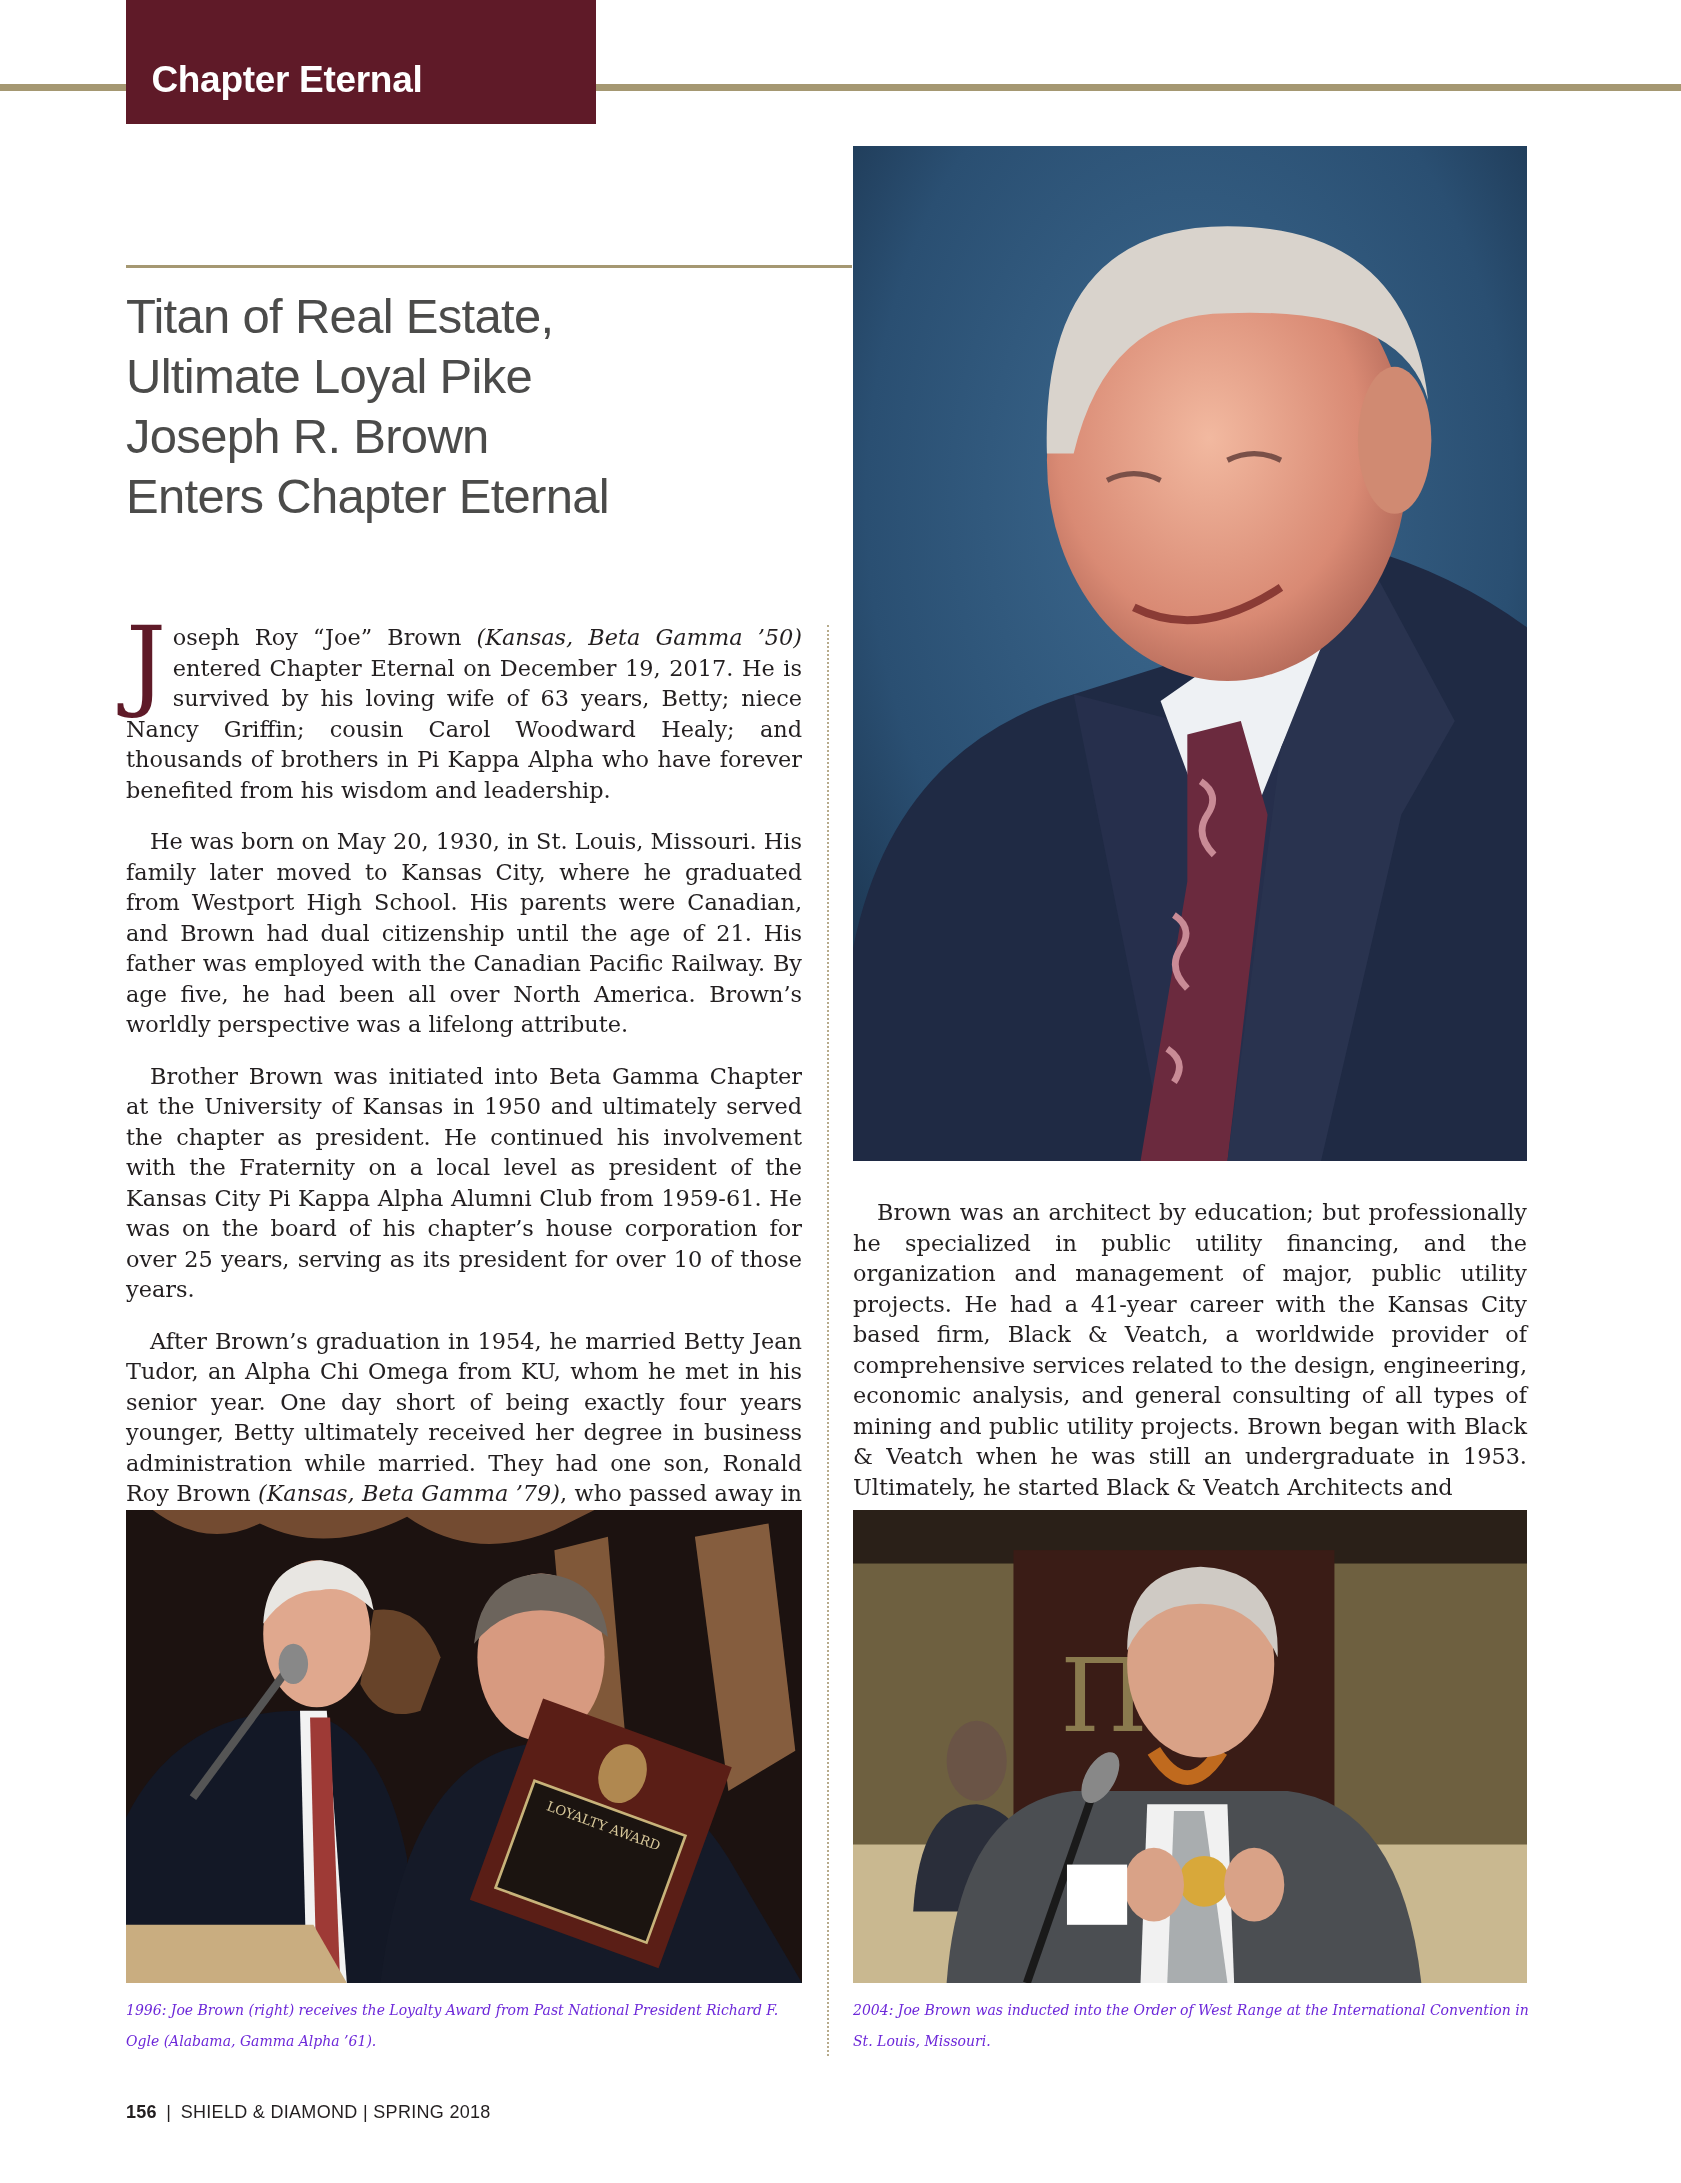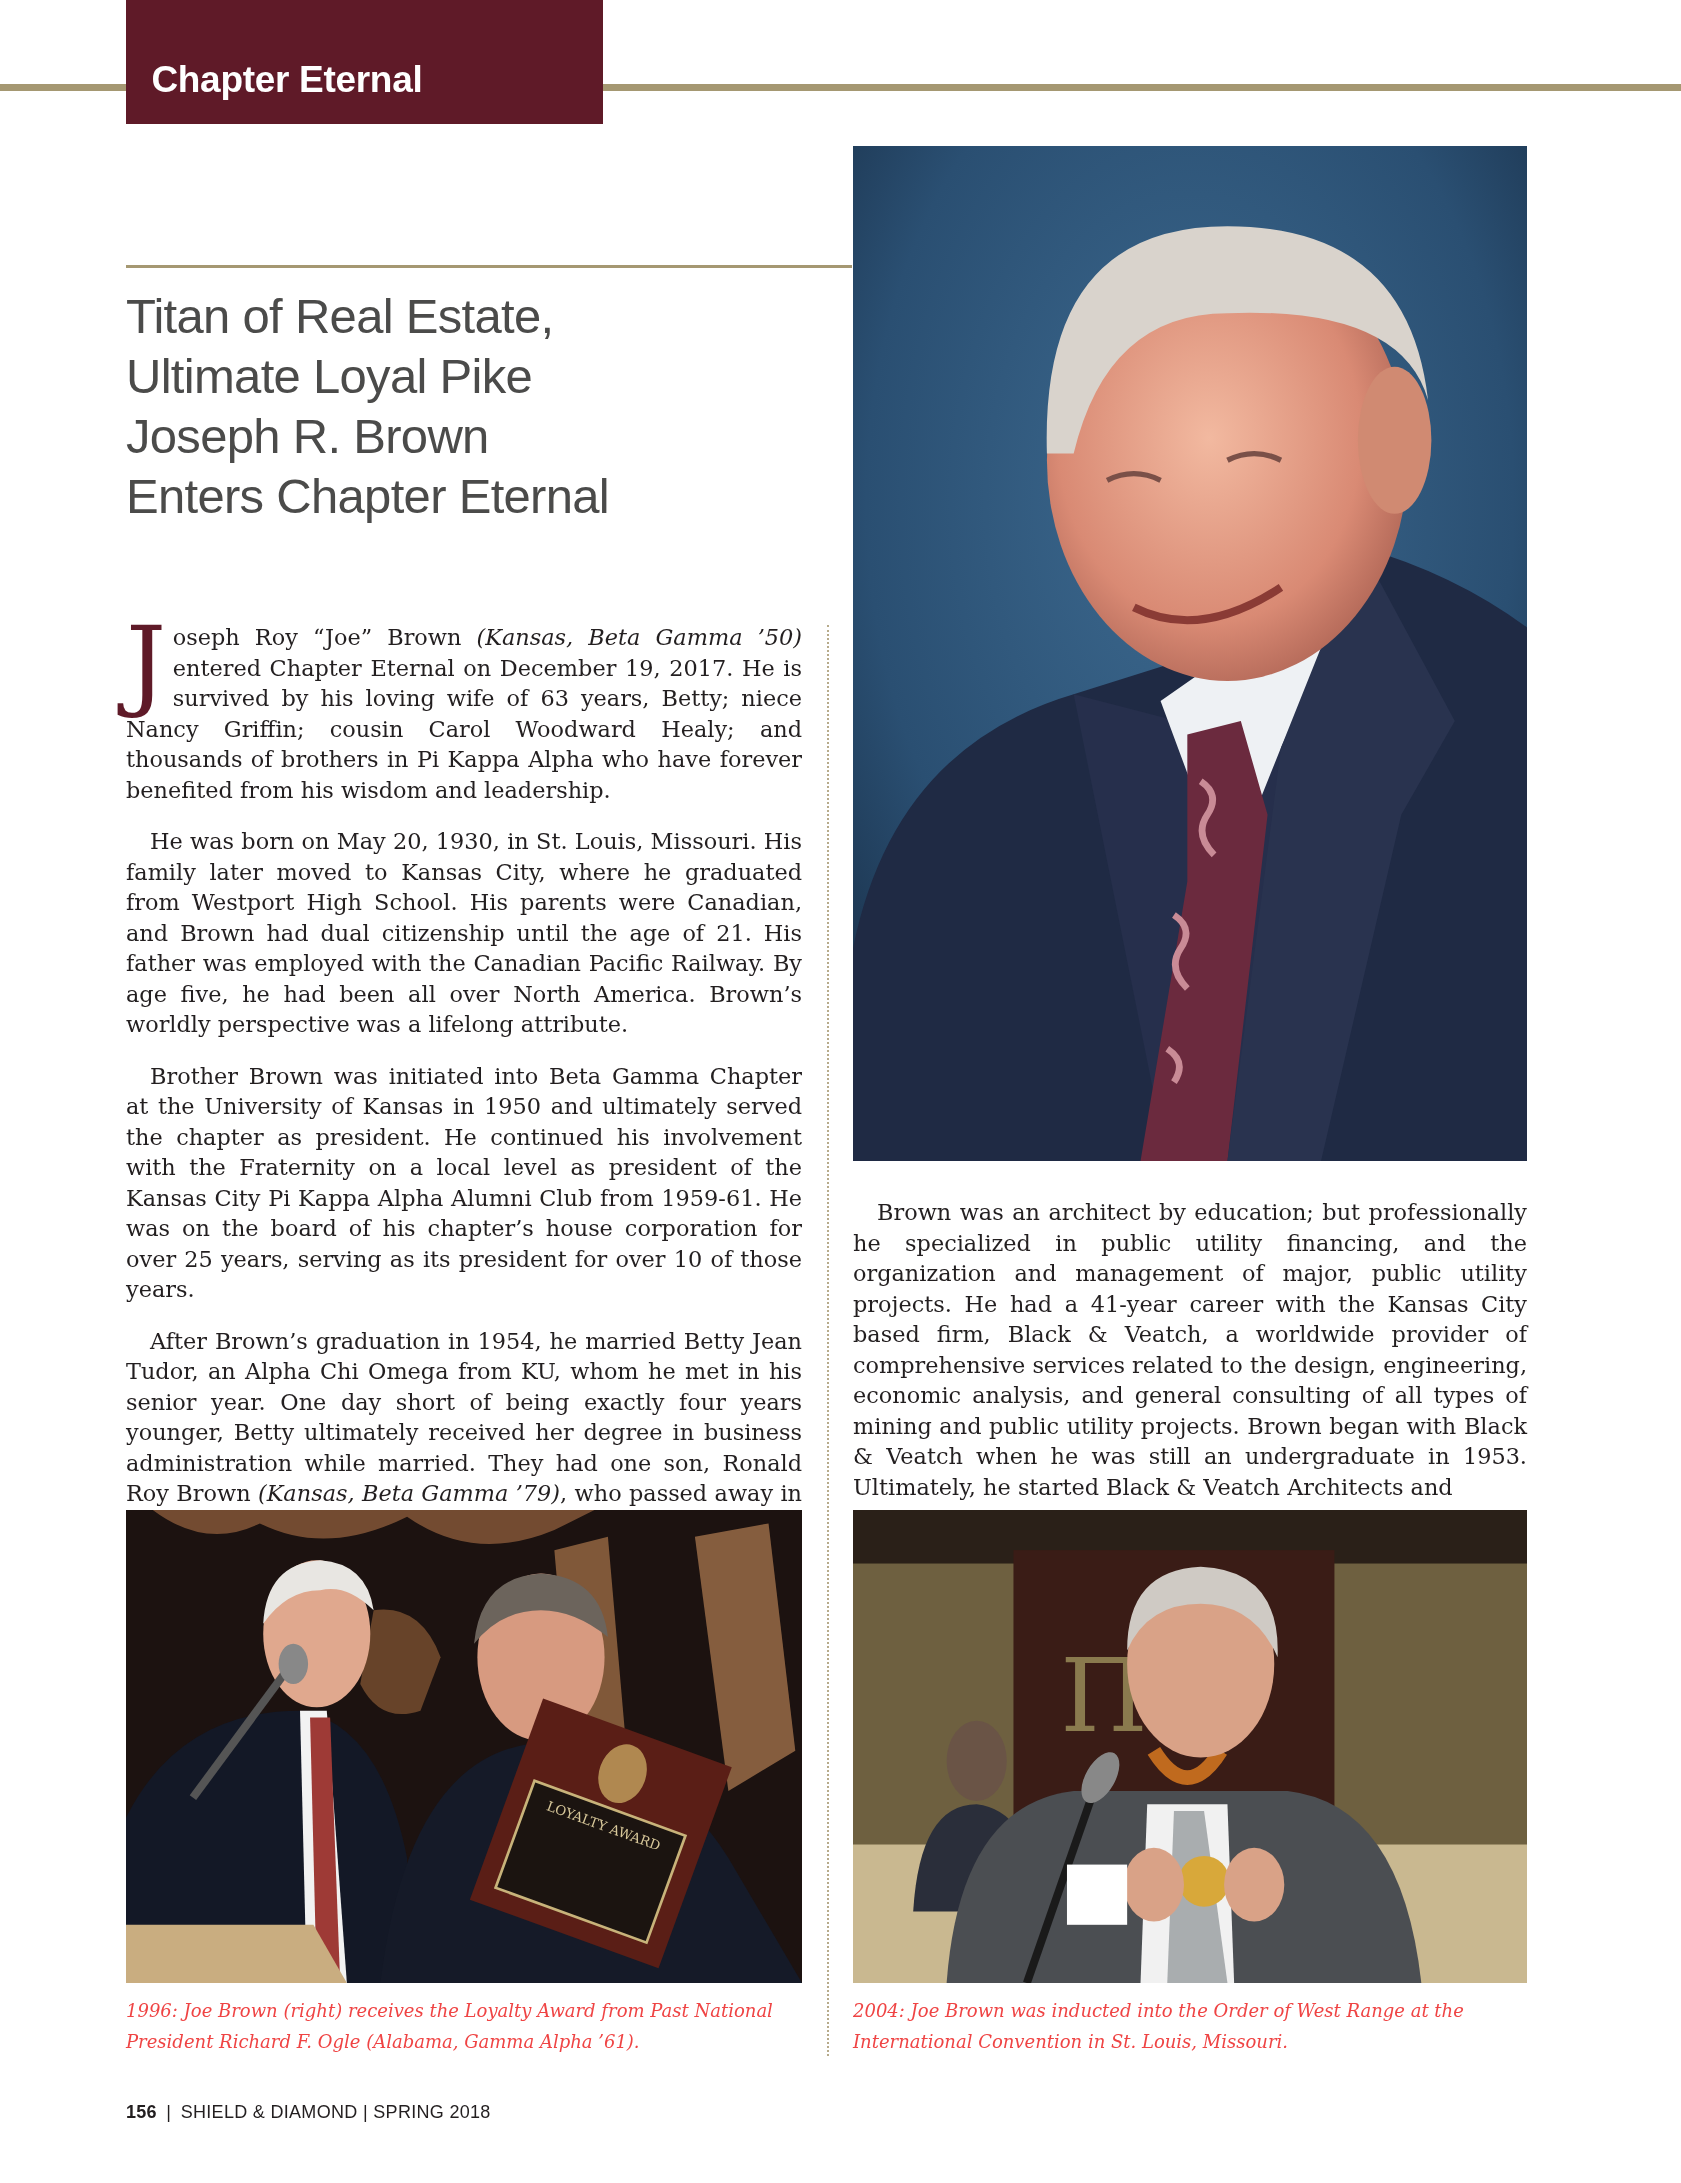--- a/index.html
+++ b/index.html
@@ -1,21 +1,21 @@
 <!DOCTYPE html>
 <html style="font-size:10.7px"><head>
 <meta charset="utf-8">
 <style>
   html, body { margin: 0; padding: 0; background: #ffffff; }
   body { width: 1682px; height: 2183px; position: relative; overflow: hidden;
          font-family: "DejaVu Serif", serif; color: #231f20; }
 
   
   .gold-rule { position: absolute; left: 0; top: 84px; width: 1682px; height: 6.7px; background: #a59872; }
-  .tab { position: absolute; left: 126px; top: 0; width: 470px; height: 124px; background: #5f1a28; padding-left: 7px; }
+  .tab { position: absolute; left: 126px; top: 0; width: 470px; height: 124px; background: #5f1a28; }
   .tab-label { position: absolute; left: 25.4px; top: 59px; font-family: "Liberation Sans", sans-serif;
                font-weight: bold; font-size: 37px; color: #ffffff; letter-spacing: -0.3px; }
 
   .title-rule { position: absolute; left: 126px; top: 265px; width: 726px; height: 2.7px; background: #a59872; }
   .headline { position: absolute; left: 126px; top: 286px; width: 702px; font-family: Liberation Sans, sans-serif;
               font-size: 49px; line-height: 60px; color: #4b4b4a; letter-spacing: -0.7px; }
   .headline div { white-space: nowrap; }
 
   
   .col { position: absolute; font-family: "DejaVu Serif", serif; font-size: 22.4px; line-height: 30.5px;
@@ -26,22 +26,22 @@
              color: #5f1a28; margin: 2.7px 6.7px 0 0; height: 87px; }
   em { font-style: italic; margin-top: 36px; }
 
   .divider { position: absolute; left: 827px; top: 625px; width: 0; height: 1431px;
              border-left: 2.7px dotted #b7ab8b; }
 
   
   .photo { position: absolute; overflow: hidden; }
   .photo svg { display: block; width: 100%; height: 100%; }
 
-  .caption { position: absolute; font-family: "DejaVu Serif", serif; font-style: italic; font-size: 18px;
-             line-height: 31px; color: #ef4444; }
+  .caption { position: absolute; font-family: "DejaVu Serif", serif; font-style: italic; font-size: 14px;
+             line-height: 31px; color: #6d28d9; }
   .footer { position: absolute; left: 126px; top: 2102px; font-family: "Liberation Sans", sans-serif;
             font-size: 18px; color: #231f20; letter-spacing: 0.3px; white-space: nowrap; }
   .footer .page { font-weight: bold; }
   .footer .sep { margin: 0 9.4px; }
 </style>
 </head>
 <body>
 
 <div class="gold-rule"></div>
 <div class="tab">

